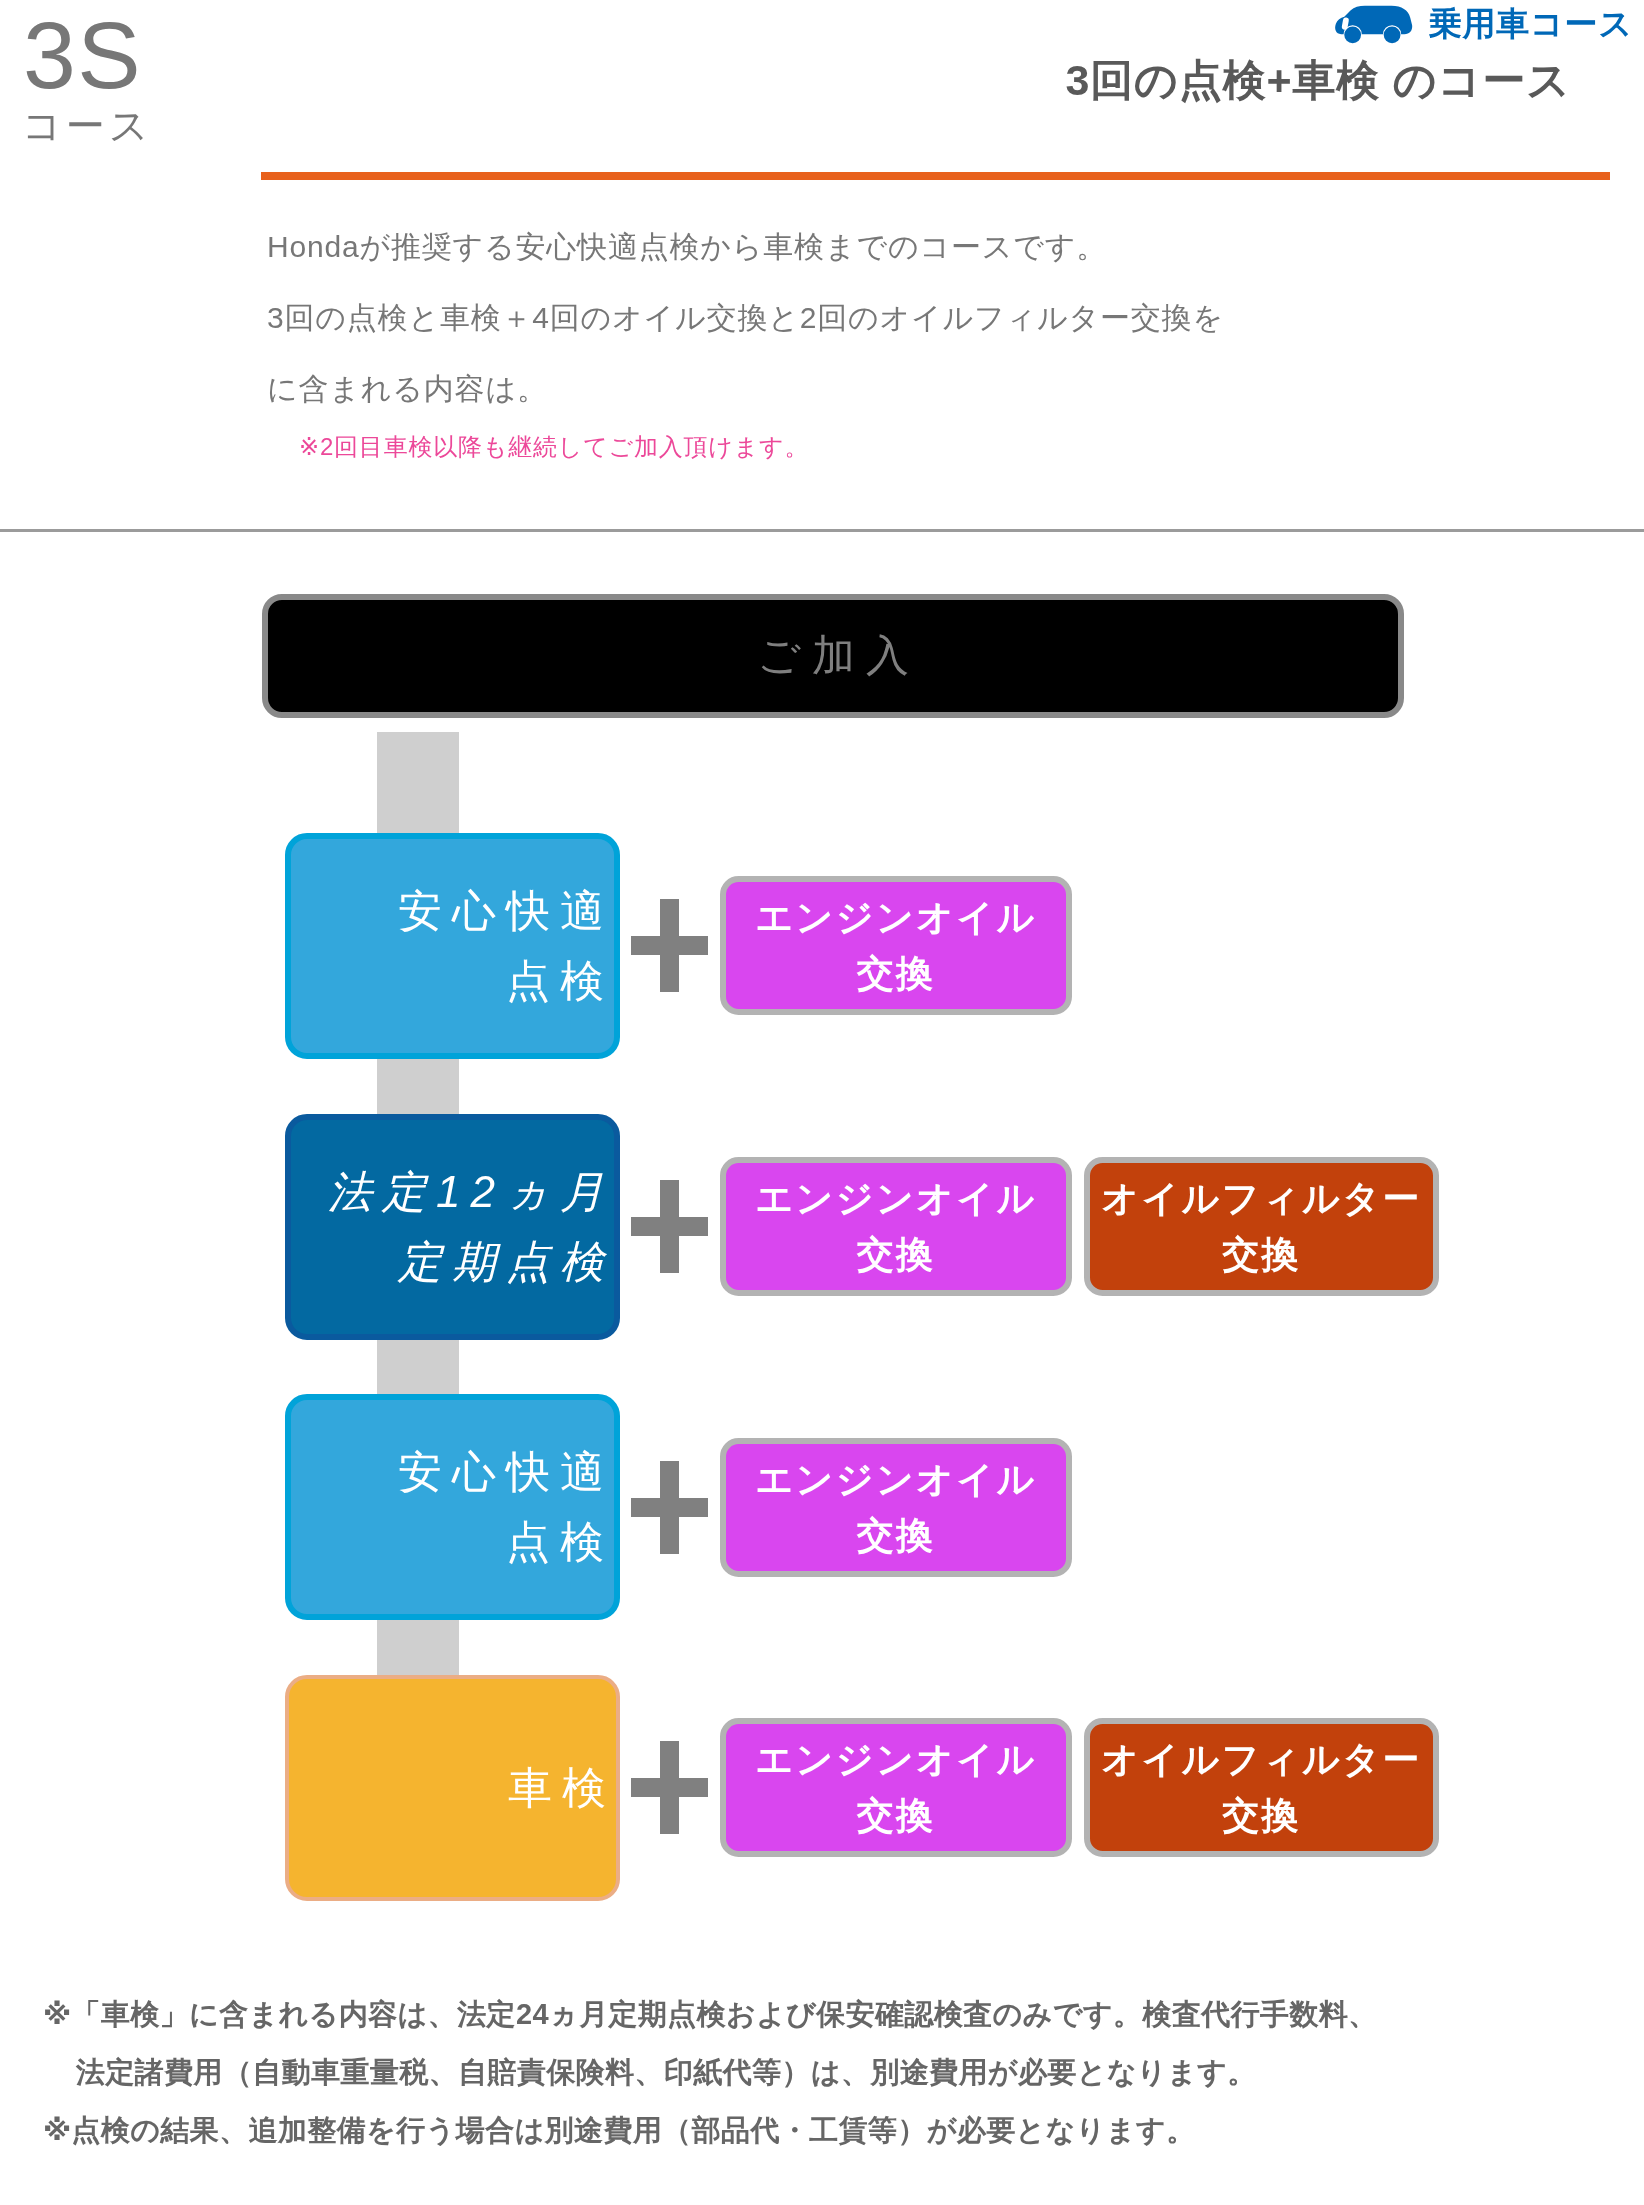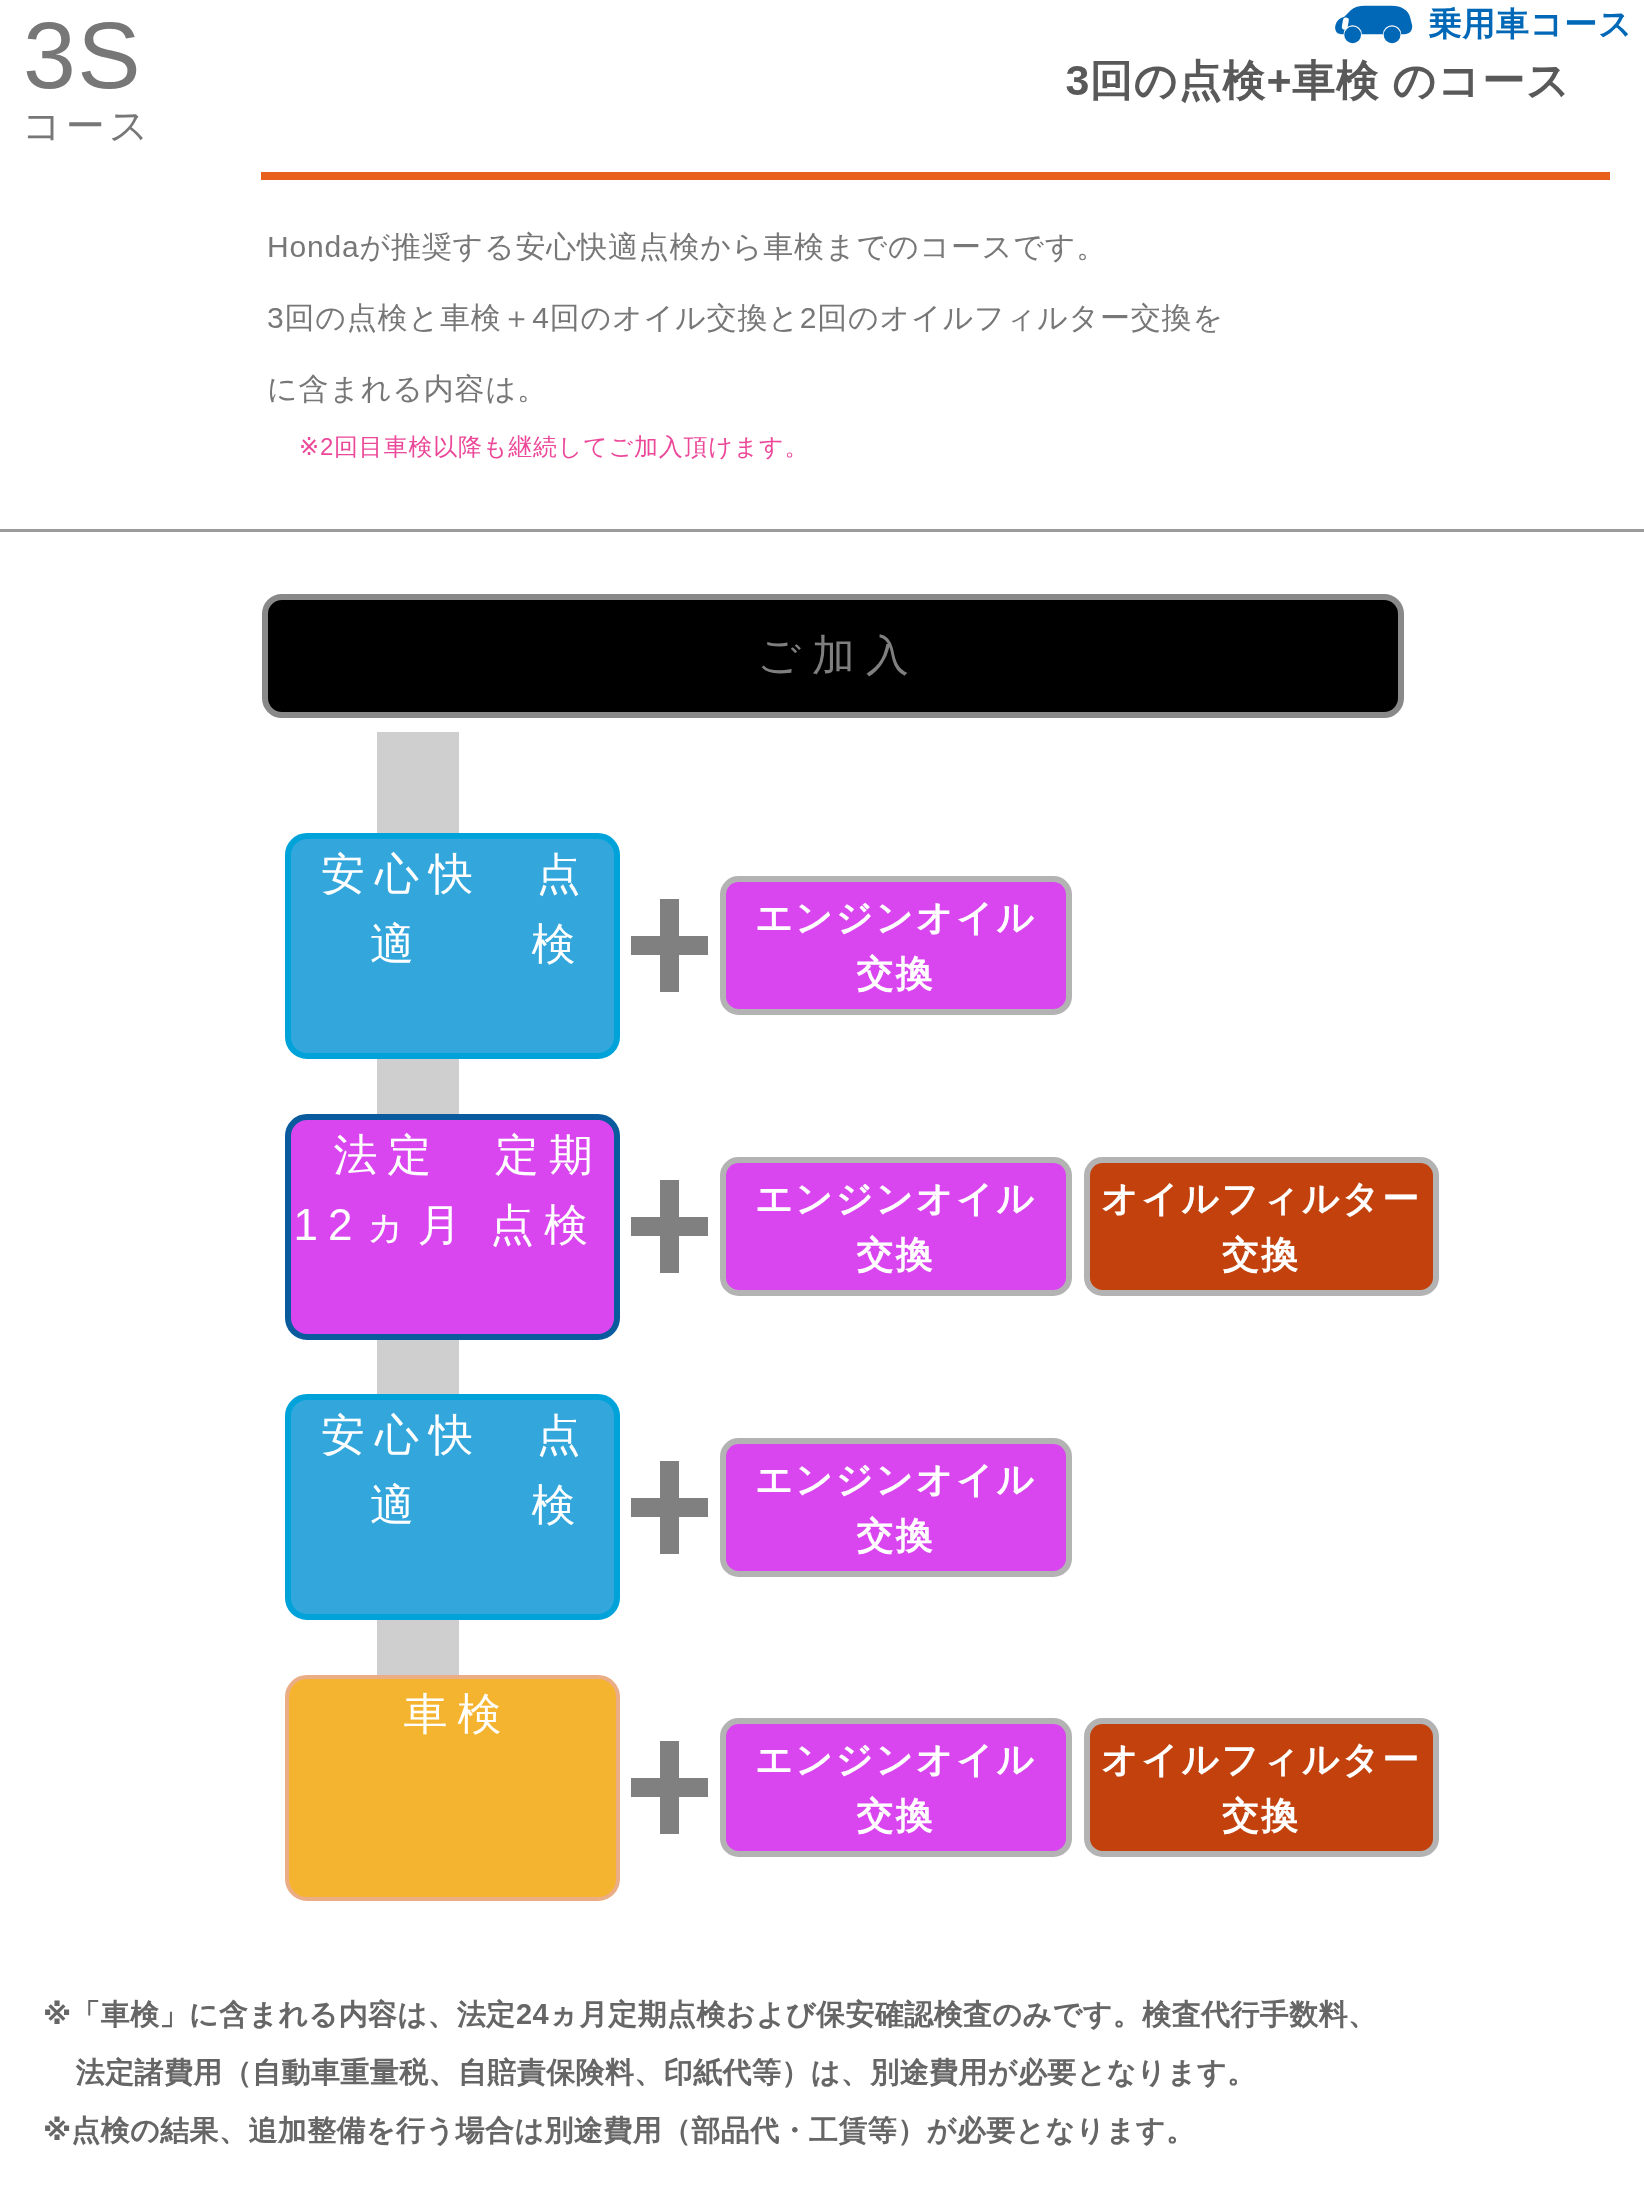--- a/index.html
+++ b/index.html
@@ -18,24 +18,24 @@
   .desc-note{position:absolute;left:267px;top:431px;font-size:24px;color:#ec4899;letter-spacing:0.8px;margin-left:32px;}
   .divider{position:absolute;left:0;top:529px;width:1644px;height:3.1px;background:#9B9B9B;}
 
   
   .join-box{position:absolute;left:262px;top:594px;width:1142px;height:124px;box-sizing:border-box;
     border:6.2px solid #898989;border-radius:20px;background:#000000;display:flex;align-items:center;justify-content:center;z-index:1;}
   .join-box span{font-size:43px;color:#7F7F7F;letter-spacing:11px;text-indent:11px;}
   .connector{position:absolute;left:377px;top:732px;width:82px;height:1024px;background:#CFCFCF;z-index:0;}
 
   .main-box{position:absolute;left:285px;width:335px;height:226px;box-sizing:border-box;border-radius:22px;
-    display:flex;flex-direction:row;align-items:flex-start;justify-content:center;z-index:1;}
+    display:flex;flex-direction:column;align-items:flex-end;justify-content:center;z-index:1;}
   .main-box span{display:block;color:#fff;font-size:44px;font-weight:500;line-height:1.6;letter-spacing:10px;text-indent:10px;text-align:center;}
   .box-blue{background:#33A7DC;border:6.2px solid #00A3D9;}
-  .box-darkblue{background:#d946ef;border:6.2px solid #0A5A9E;}
+  .box-darkblue{background:#0369a1;border:6.2px solid #0A5A9E;font-style:italic;}
   .box-orange{background:#F5B42F;border:4.6px solid #EBAD85;}
 
   .extra-box{position:absolute;width:352px;height:139px;box-sizing:border-box;border:6.2px solid #B3B3B3;border-radius:18.6px;
     display:flex;flex-direction:column;align-items:center;justify-content:center;z-index:1;}
   .extra-box span{display:block;color:#fff;font-size:37px;font-weight:bold;line-height:1.5;letter-spacing:2.3px;text-align:center;}
   .box-green{background:#d946ef;}
   .box-lightgreen{background:#c2410c;}
   .col-a{left:720px;}
   .col-b{left:1084px;width:355px;}
 

